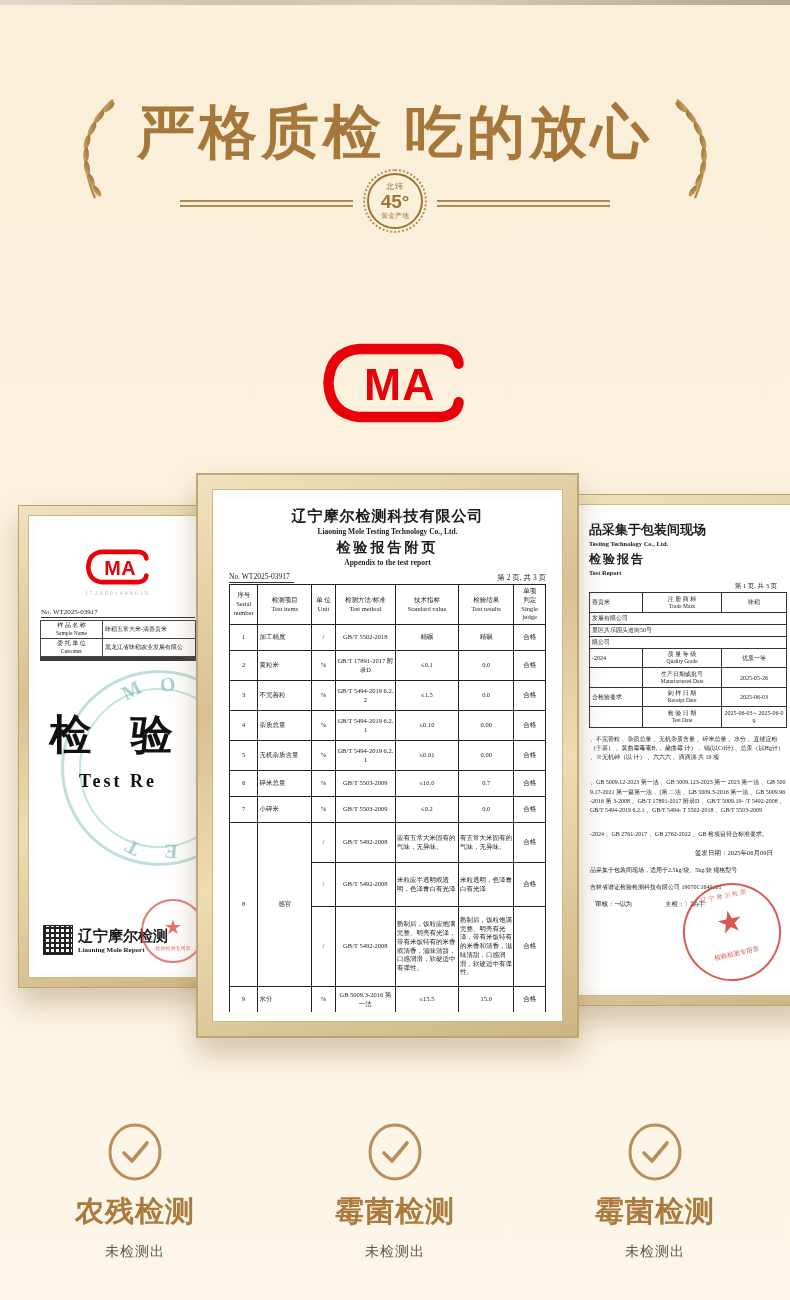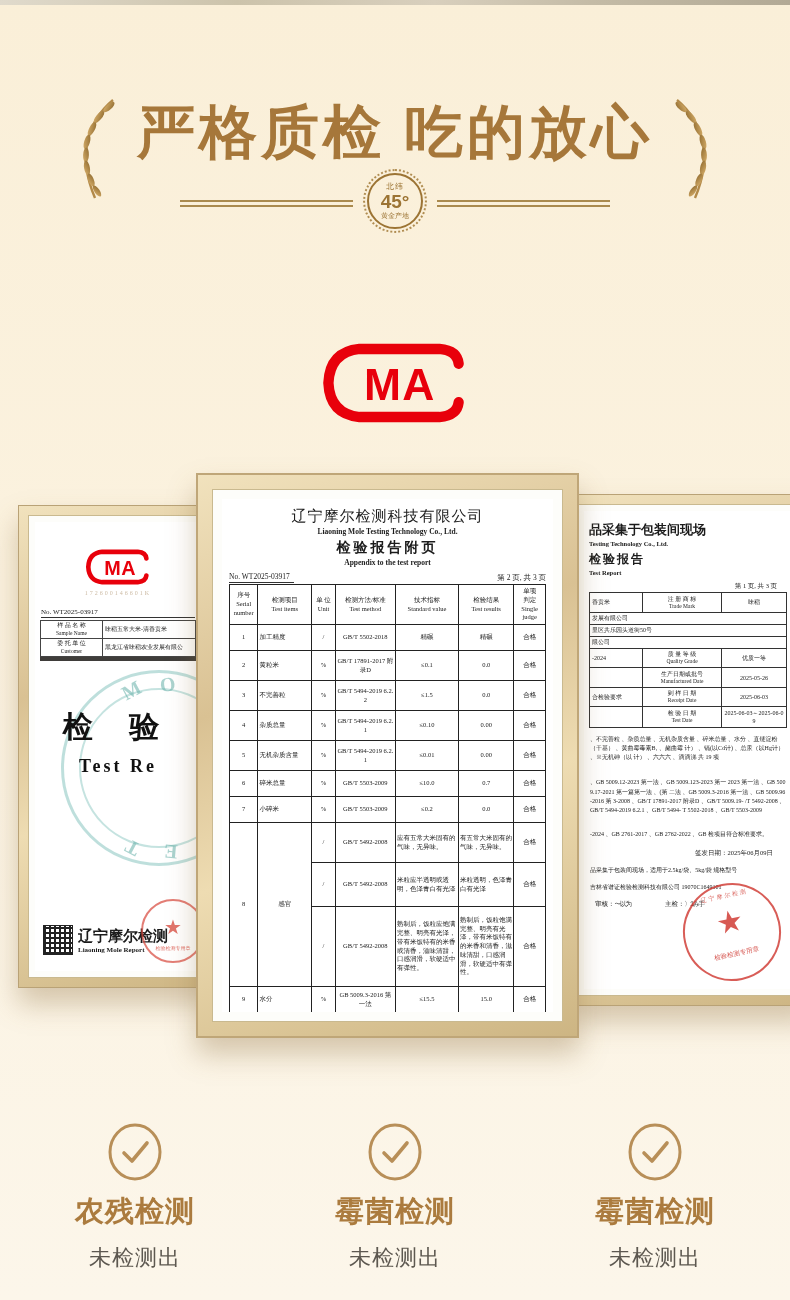--- a/index.html
+++ b/index.html
@@ -49,21 +49,21 @@
   
   .lc-cma { display:block; width:66px; height:42px; margin:24px auto 0; }
   .lc-cma-sub { text-align:center; font-size:6px; letter-spacing:2px; color:#cdbba4; margin-top:2px; }
   .lc-no { font-size:7px; margin:12px 6px 2px; border-bottom:1px solid #333; padding-bottom:1px; }
   .lc-table { width:calc(100% - 10px); margin:0 5px; border-collapse:collapse; }
   .lc-table td { border:1px solid #444; font-size:6px; padding:1px 2px; line-height:1.3; }
   .lc-table .lbl { width:40%; text-align:center; }
   .lc-table .lbl .en { font-size:5.5px; color:#222; }
   .lc-smudge { height:4px; background:#3f3d3a; margin:0 5px; }
   .lc-bigwrap { position:relative; margin-top:46px; text-align:center; z-index:2; }
-  .lc-big { font-size:30px; font-weight:bold; letter-spacing:14px; color:#111;
+  .lc-big { font-size:42px; font-weight:bold; letter-spacing:14px; color:#111;
     font-family:"Liberation Sans",sans-serif; white-space:nowrap; }
   .lc-big-en { font-size:18px; font-weight:bold; letter-spacing:3px; margin-top:8px; color:#111; }
   .lc-wm { position:absolute; top:148px; left:26px; width:196px; height:196px; border-radius:50%;
     border:3px solid rgba(110,185,178,.45); z-index:1; }
   .lc-wm::before { content:""; position:absolute; inset:15px; border-radius:50%; border:2px solid rgba(110,185,178,.4); }
   .lc-wm span { position:absolute; color:rgba(100,175,168,.55); font-weight:bold; font-size:20px; }
   .lc-wm .w1 { top:6px; left:58px; transform:rotate(-28deg); }
   .lc-wm .w2 { top:0px;  left:96px; transform:rotate(-5deg); }
   .lc-wm .w3 { bottom:4px; left:62px; transform:rotate(208deg); }
   .lc-wm .w4 { bottom:0px; left:100px; transform:rotate(185deg); }
@@ -74,21 +74,21 @@
   .lc-f-cn { font-size:15px; font-weight:bold; font-family:"Liberation Sans",sans-serif; white-space:nowrap; }
   .lc-f-en { font-size:7px; font-weight:bold; white-space:nowrap; }
   .lc-stamp { position:absolute; right:-4px; bottom:8px; width:64px; height:64px; border-radius:50%;
     border:2.5px solid rgba(215,70,58,.7); z-index:3; }
   .lc-stamp .star { position:absolute; top:14px; left:0; width:100%; text-align:center;
     color:rgba(215,70,58,.75); font-size:20px; }
   .lc-stamp .st-t { position:absolute; bottom:10px; left:0; width:100%; text-align:center;
     color:rgba(215,70,58,.75); font-size:5px; }
 
   
-  .cc-h1 { text-align:center; font-size:15px; font-weight:normal; margin-top:8px; letter-spacing:1px; }
+  .cc-h1 { text-align:center; font-size:15px; font-weight:bold; margin-top:8px; letter-spacing:1px; }
   .cc-h2 { text-align:center; font-size:7.5px; font-weight:bold; margin-top:1px; }
   .cc-h3 { text-align:center; font-size:14px; font-weight:bold; margin-top:3px; letter-spacing:3px; }
   .cc-h4 { text-align:center; font-size:7.5px; font-weight:bold; margin-top:1px; }
   .cc-no { display:flex; justify-content:space-between; align-items:flex-end; font-size:7.5px; margin:5px 7px 0; }
   .cc-no .no-l { border-bottom:1px solid #333; padding:0 4px 1px 0; }
   .cc-table { border-collapse:collapse; width:calc(100% - 14px); margin:1px 7px 0; table-layout:fixed; }
   .cc-table th, .cc-table td { border:1px solid #222; font-size:6.5px; text-align:center;
     padding:1px; line-height:1.35; word-break:break-all; font-weight:normal; }
   .cc-table td.l { text-align:left; }
 
@@ -118,21 +118,21 @@
   .rc-stamp .st-t { position:absolute; bottom:20px; left:0; width:100%; text-align:center;
     color:rgba(205,48,40,.8); font-size:6.5px; }
   .rc-stamp .st-a { position:absolute; top:6px; left:0; width:100%; text-align:center;
     color:rgba(205,48,40,.7); font-size:6px; letter-spacing:2px; }
 
   
   .features { position:absolute; top:1122px; left:0; width:100%; display:flex; justify-content:center; gap:80px; }
   .feature { width:180px; text-align:center; }
   .feature .f-icon { width:56px; height:60px; }
   .f-label { font-size:29px; font-weight:bold; color:#ab7b3e; margin-top:6px; letter-spacing:1px; white-space:nowrap; }
-  .f-value { font-size:22px; color:#5d5850; margin-top:11px; letter-spacing:1px; }
+  .f-value { font-size:14px; color:#5d5850; margin-top:11px; letter-spacing:1px; }
 </style>
 </head>
 <body>
 
 <svg width="0" height="0" style="position:absolute">
   <defs>
     <linearGradient id="goldgrad" x1="0" y1="0" x2="1" y2="1">
       <stop offset="0" stop-color="#d8b express06c"></stop>
         <stop offset="0" stop-color="#d8b06c"></stop>
       <stop offset="1" stop-color="#8f6a2e"></stop>

